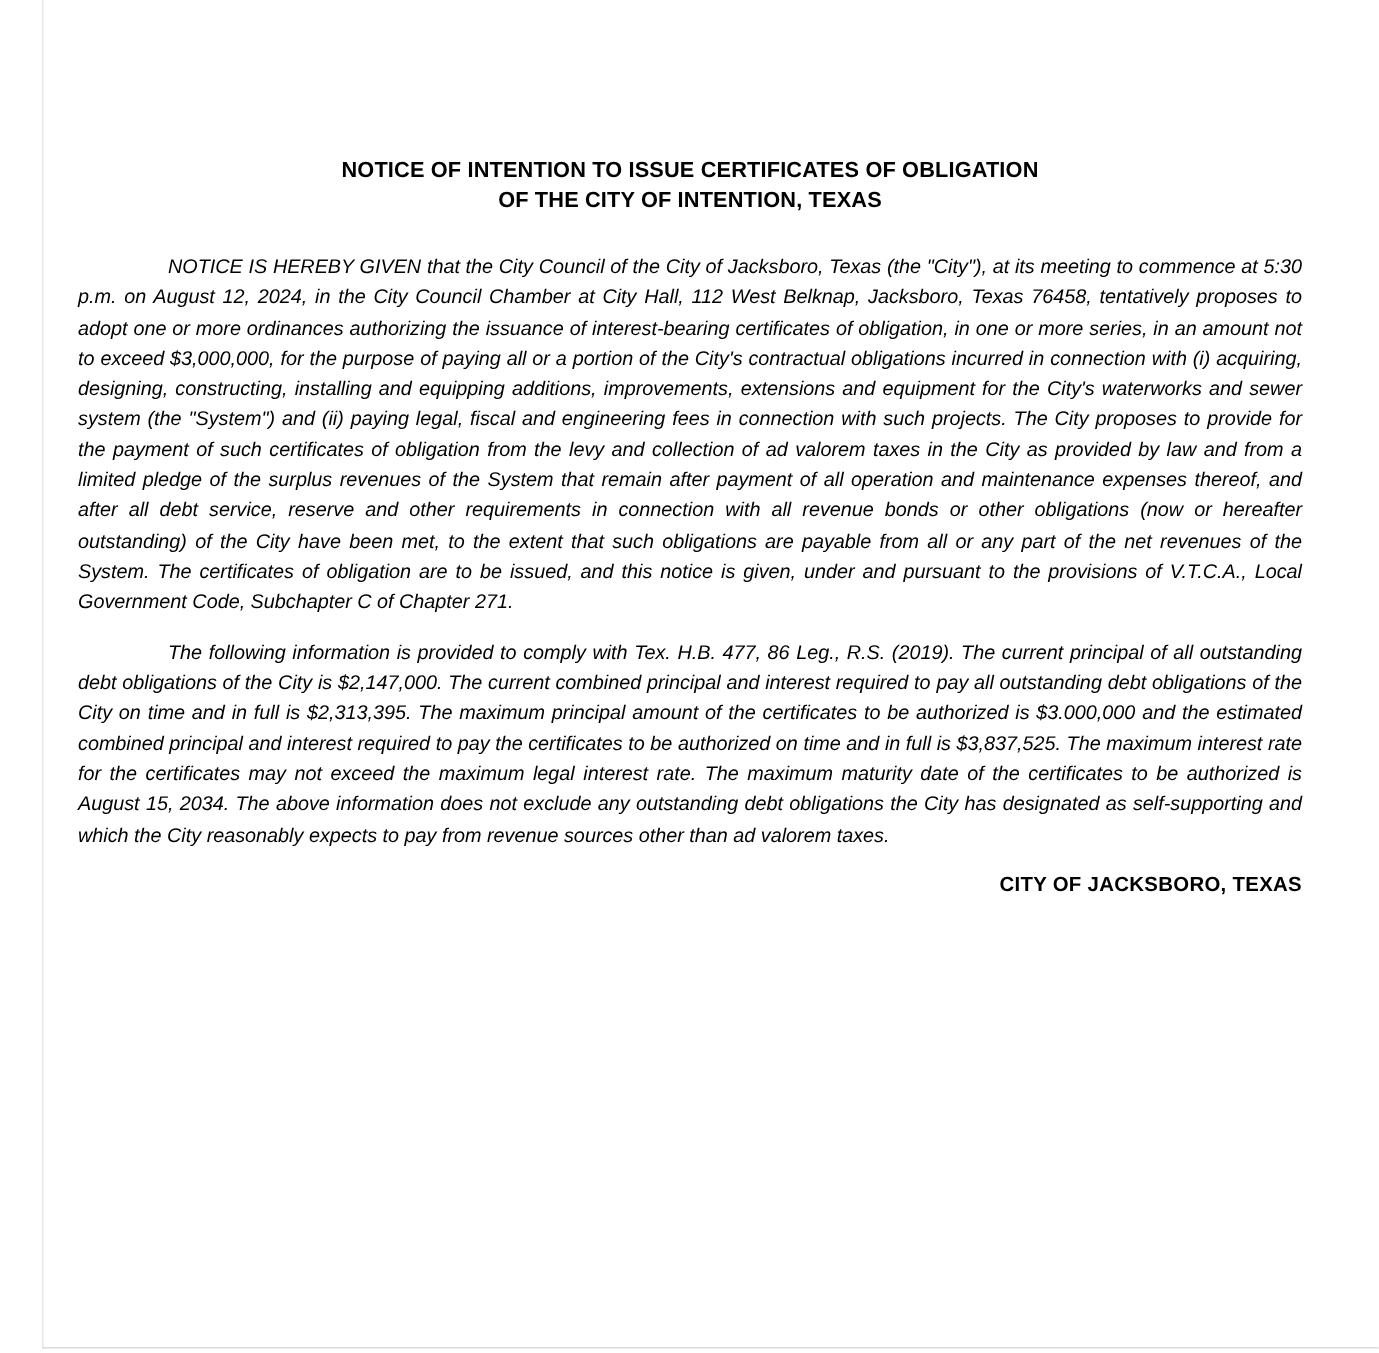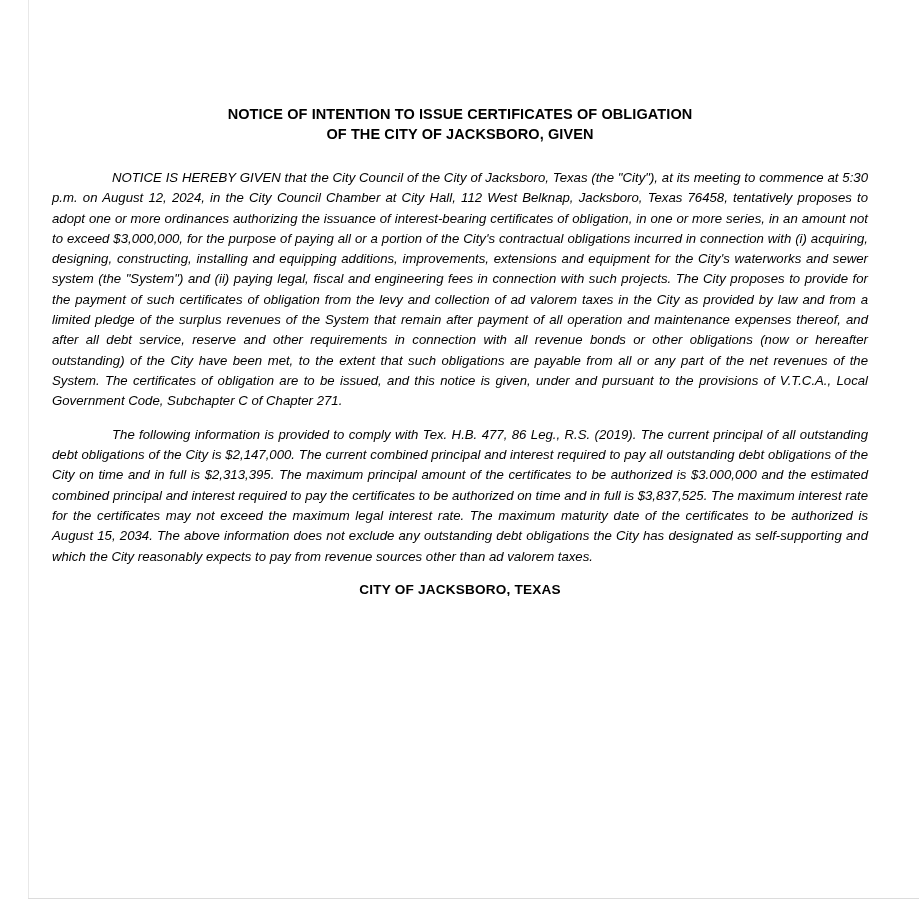--- a/index.html
+++ b/index.html
@@ -72,21 +72,21 @@
     text-indent: 60px;
     color: #000;
     hyphens: none;
     font-style: italic;
   }
   .para-2 {
     margin-top: 8px;
   }
 
   .signature-block {
-    text-align: center;
+    text-align: right;
   }
   .signature-line {
     font-size: 13.6px;
     font-weight: bold;
     line-height: 19px;
     letter-spacing: 0.2px;
     color: #000;
   }
 </style>
 </head>
@@ -94,21 +94,21 @@
 
 <div class="page">
 
   <div class="page-edge-left"></div>
   <div class="page-edge-bottom"></div>
 
   <div class="doc-body">
 
     <div class="title-block">
       <div class="title-line">NOTICE OF INTENTION TO ISSUE CERTIFICATES OF OBLIGATION</div>
-      <div class="title-line">OF THE CITY OF JACKSBORO, GIVEN</div>
+      <div class="title-line">OF THE CITY OF INTENTION, TEXAS</div>
     </div>
 
     <p class="para para-1">NOTICE IS HEREBY GIVEN that the City Council of the City of Jacksboro, Texas (the "City"), at its meeting to commence at 5:30 p.m. on August 12, 2024, in the City Council Chamber at City Hall, 112 West Belknap, Jacksboro, Texas 76458, tentatively proposes to adopt one or more ordinances authorizing the issuance of interest-bearing certificates of obligation, in one or more series, in an amount not to exceed $3,000,000, for the purpose of paying all or a portion of the City's contractual obligations incurred in connection with (i) acquiring, designing, constructing, installing and equipping additions, improvements, extensions and equipment for the City's waterworks and sewer system (the "System") and (ii) paying legal, fiscal and engineering fees in connection with such projects.  The City proposes to provide for the payment of such certificates of obligation from the levy and collection of ad valorem taxes in the City as provided by law and from a limited pledge of the surplus revenues of the System that remain after payment of all operation and maintenance expenses thereof, and after all debt service, reserve and other requirements in connection with all revenue bonds or other obligations (now or hereafter outstanding) of the City have been met, to the extent that such obligations are payable from all or any part of the net revenues of the System.  The certificates of obligation are to be issued, and this notice is given, under and pursuant to the provisions of V.T.C.A., Local Government Code, Subchapter C of Chapter 271.</p>
 
     <p class="para para-2">The following information is provided to comply with Tex. H.B. 477, 86 Leg., R.S. (2019). The current principal of all outstanding debt obligations of the City is $2,147,000.  The current combined principal and interest required to pay all outstanding debt obligations of the City on time and in full is $2,313,395. The maximum principal amount of the certificates to be authorized is $3.000,000 and the estimated combined principal and interest required to pay the certificates to be authorized on time and in full is $3,837,525. The maximum interest rate for the certificates may not exceed the maximum legal interest rate.  The maximum maturity date of the certificates to be authorized is August 15, 2034. The above information does not exclude any outstanding debt obligations the City has designated as self-supporting and which the City reasonably expects to pay from revenue sources other than ad valorem taxes.</p>
 
     <div class="signature-block">
       <div class="signature-line">CITY OF JACKSBORO, TEXAS</div>
     </div>
 

